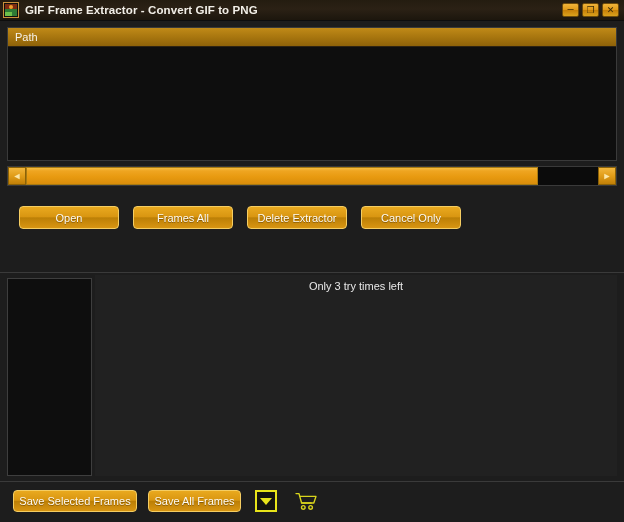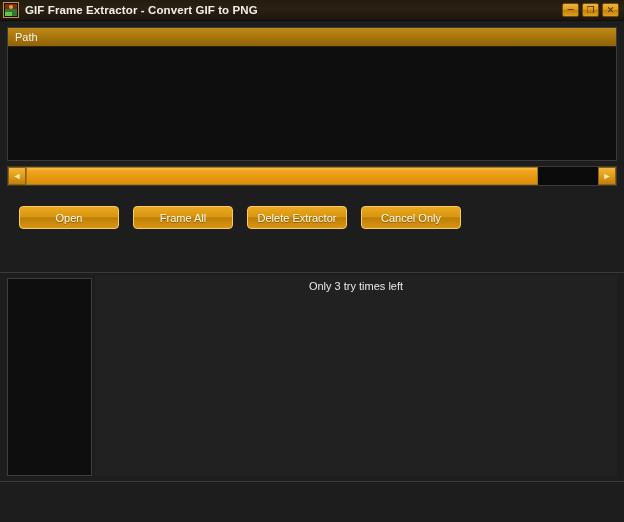--- a/index.html
+++ b/index.html
@@ -290,27 +290,42 @@
   <div class="hscroll">
     <div class="sb-arrow">◄</div>
     <div class="sb-track">
       <div class="sb-thumb"></div>
     </div>
     <div class="sb-arrow">►</div>
   </div>
 
   <div class="button-row">
     <button class="gold-btn">Open</button>
-    <button class="gold-btn">Frame All</button>
+    <button class="gold-btn">Frames All</button>
     <button class="gold-btn">Delete Extractor</button>
     <button class="gold-btn">Cancel Only</button>
   </div>
 
   <div class="mid-sep"></div>
 
   <div class="thumb-panel"></div>
   <div class="status-panel">
     <div class="status-text">Only 3 try times left</div>
   </div>
 
   <div class="bottom-sep"></div>
+  <div class="bottom-bar">
+    <button class="gold-btn wide">Save Selected Frames</button>
+    <button class="gold-btn mid">Save All Frames</button>
+    <div class="dropdown-btn">
+      <div class="tri"></div>
+    </div>
+    <button class="cart-btn">
+      <svg width="22" height="19" viewBox="0 0 22 19" fill="none" stroke="#d8d41c" stroke-width="1.4" stroke-linecap="round" stroke-linejoin="round">
+        <path d="M1 1.6 h3 l2.6 9.4 h9.6"></path>
+        <path d="M5.1 4.4 H21 l-2.2 6.6 H6.9"></path>
+        <circle cx="8.3" cy="15.4" r="1.8"></circle>
+        <circle cx="15.6" cy="15.4" r="1.8"></circle>
+      </svg>
+    </button>
+  </div>
 
 </div>
 
 </body></html>

